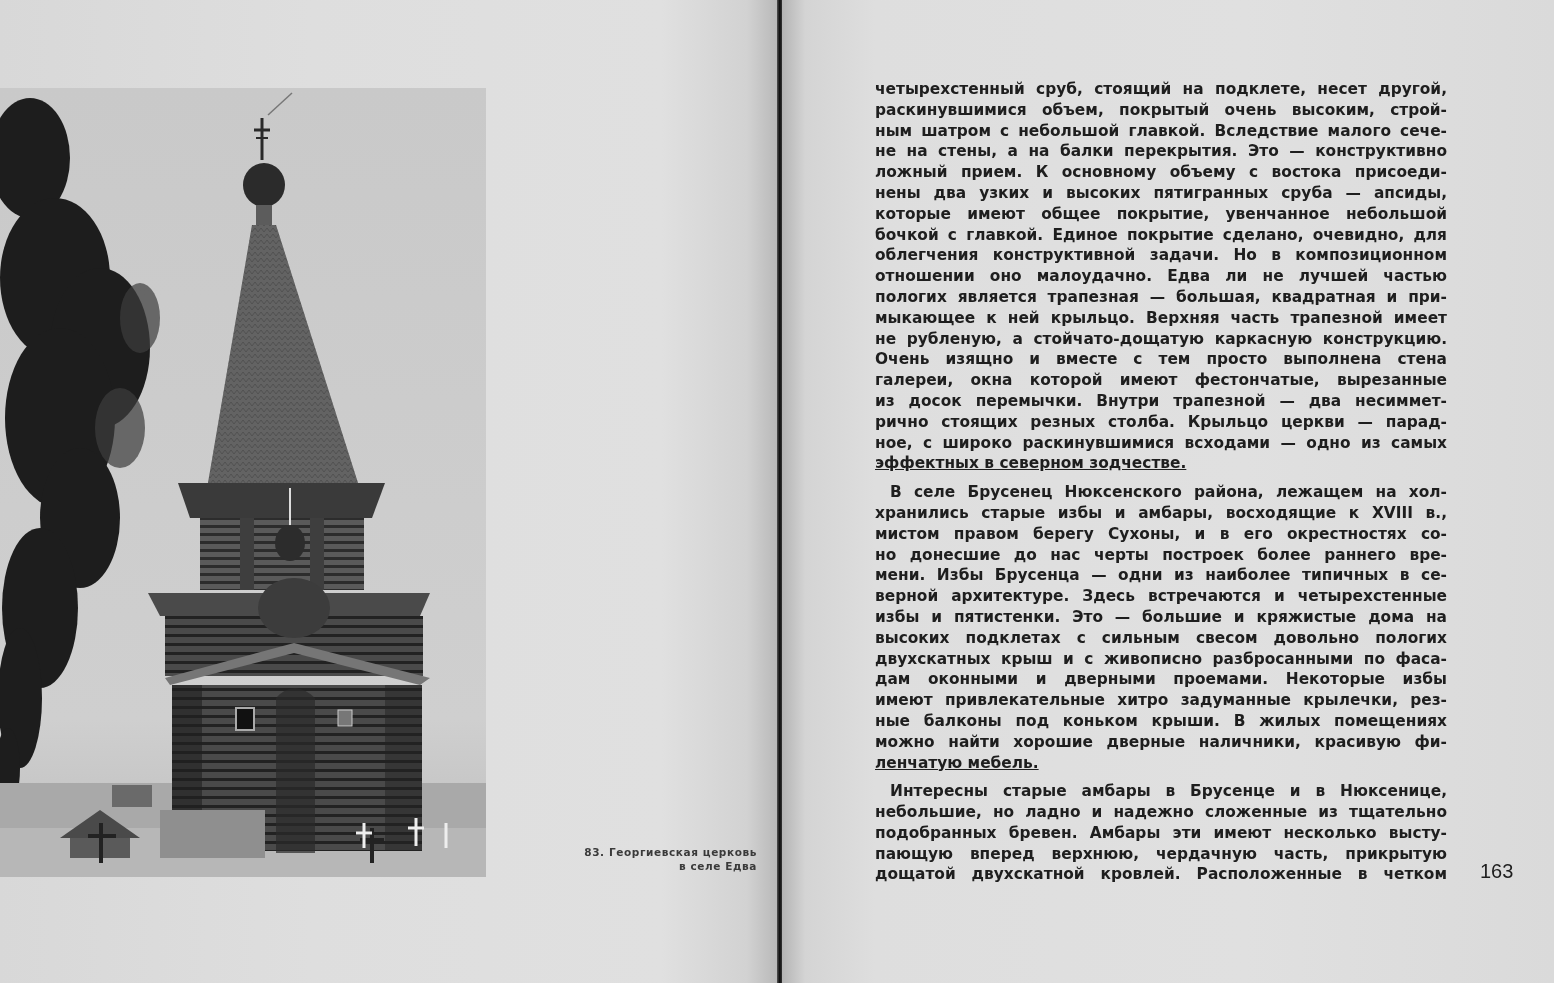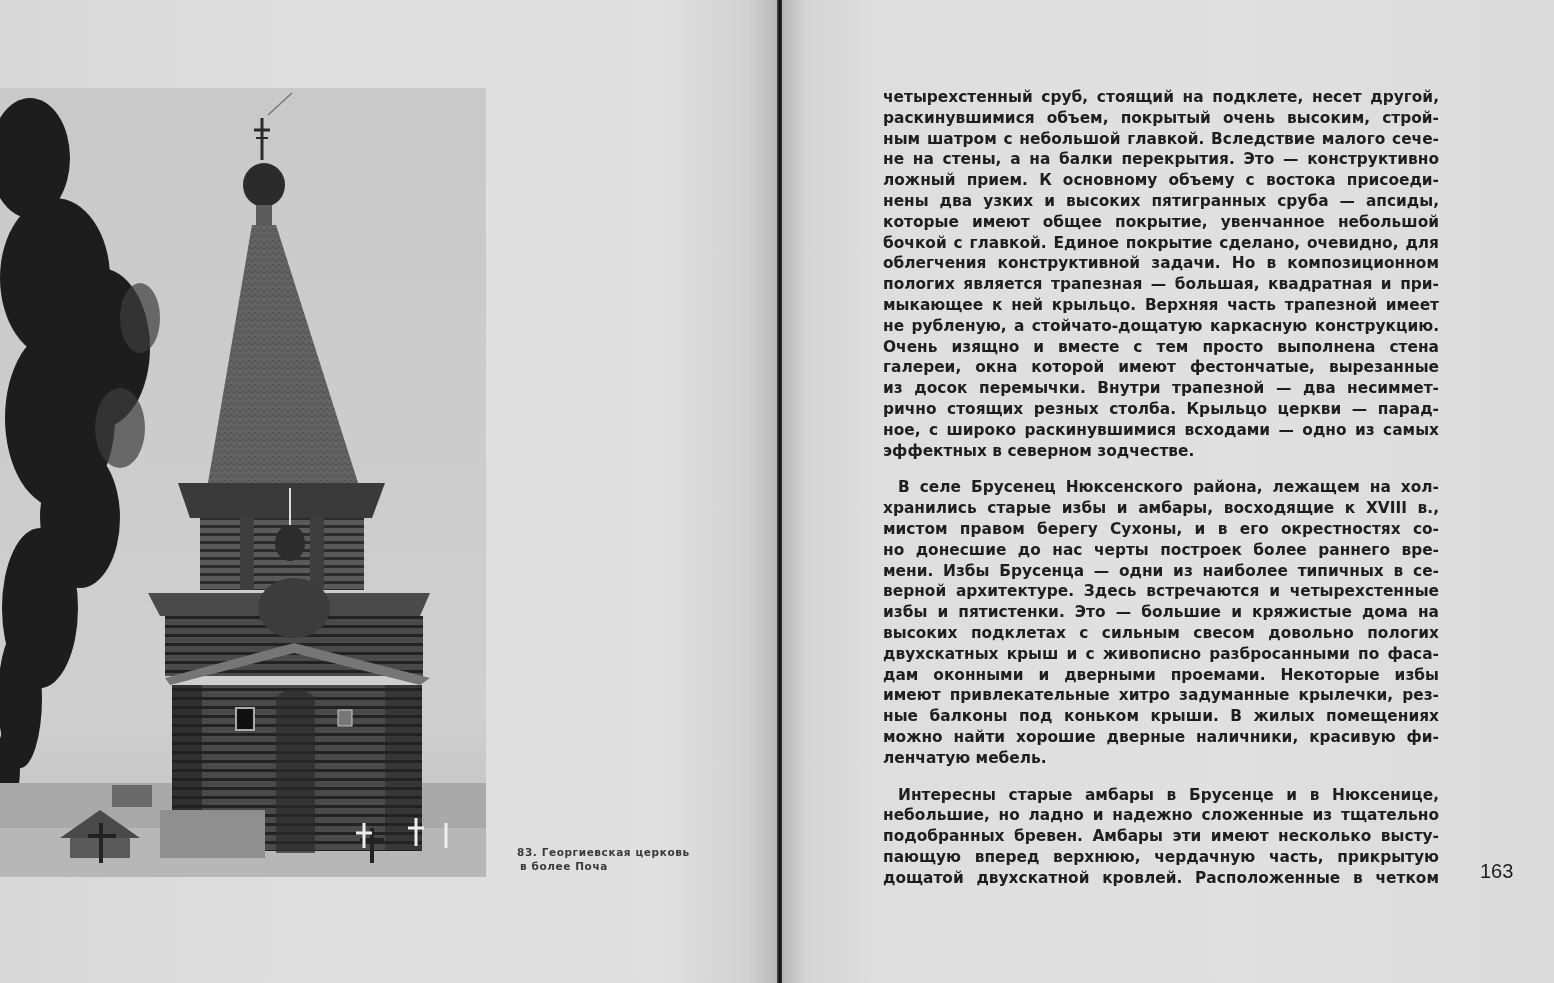--- a/index.html
+++ b/index.html
@@ -25,30 +25,30 @@
     .photo {
       position: absolute; left: 0; top: 88px; width: 486px; height: 789px;
       background: #c6c6c6; overflow: hidden;
     }
     .photo svg { position: absolute; left: 0; top: 0; }
     .caption {
       position: absolute; left: 517px; top: 845px; width: 240px;
       font-family: "DejaVu Sans", sans-serif; font-size: 10.5px; line-height: 14px;
       color: #3a3a3a; letter-spacing: 0.6px; font-weight: bold;
     }
-    .caption span { display: block; }
+    .caption span { display: block; text-align: right; }
     
     .text-col {
       position: absolute; left: 867px; top: 71px; width: 588px;
       font-family: "DejaVu Sans", sans-serif; font-size: 15.4px; line-height: 20.8px;
       color: #1e1e1e; font-weight: bold;
     }
-    .para { margin: 16px; text-align: justify; text-align-last: justify; }
+    .para { margin: 8px; text-align: justify; text-align-last: justify; }
     .para .line { display: block; white-space: nowrap; text-align: justify; text-align-last: justify; }
-    .para .line.last { text-align-last: left; }
+    .para .line.last { text-align-last: left; text-decoration: underline; }
     .para.indent .line.first { text-indent: 15px; }
     .page-number {
       position: absolute; left: 1480px; top: 860px;
       font-family: "Liberation Sans", sans-serif; font-size: 20px; color: #1e1e1e; text-align: center;
     }
   </style>
 </head>
 <body>
 
 <div class="spread">
@@ -142,39 +142,40 @@
           <line x1="364" y1="735" x2="364" y2="760"></line>
             <line x1="356" y1="745" x2="372" y2="745"></line>
           <line x1="416" y1="730" x2="416" y2="758"></line>
             <line x1="408" y1="740" x2="424" y2="740"></line>
           <line x1="446" y1="735" x2="446" y2="760"></line>
         </g>
       </svg>
     </div>
     <div class="caption">
       <span>83. Георгиевская церковь</span>
-      <span style="padding-left:3px;">в более Поча</span>
+      <span style="padding-left:3px;">в селе Едва</span>
     </div>
   </div>
 
   <div class="gutter"></div>
 
   <div class="page-right"></div>
 
   <div class="text-col">
     <p class="para">
       <span class="line first">четырехстенный сруб, стоящий на подклете, несет другой,</span>
       <span class="line">раскинувшимися объем, покрытый очень высоким, строй-</span>
       <span class="line">ным шатром с небольшой главкой. Вследствие малого сече-</span>
       <span class="line">не на стены, а на балки перекрытия. Это — конструктивно</span>
       <span class="line">ложный прием. К основному объему с востока присоеди-</span>
       <span class="line">нены два узких и высоких пятигранных сруба — апсиды,</span>
       <span class="line">которые имеют общее покрытие, увенчанное небольшой</span>
       <span class="line">бочкой с главкой. Единое покрытие сделано, очевидно, для</span>
       <span class="line">облегчения конструктивной задачи. Но в композиционном</span>
+      <span class="line">отношении оно малоудачно. Едва ли не лучшей частью</span>
       <span class="line">пологих является трапезная — большая, квадратная и при-</span>
       <span class="line">мыкающее к ней крыльцо. Верхняя часть трапезной имеет</span>
       <span class="line">не рубленую, а стойчато-дощатую каркасную конструкцию.</span>
       <span class="line">Очень изящно и вместе с тем просто выполнена стена</span>
       <span class="line">галереи, окна которой имеют фестончатые, вырезанные</span>
       <span class="line">из досок перемычки. Внутри трапезной — два несиммет-</span>
       <span class="line">рично стоящих резных столба. Крыльцо церкви — парад-</span>
       <span class="line">ное, с широко раскинувшимися всходами — одно из самых</span>
       <span class="line last">эффектных в северном зодчестве.</span>
     </p>

